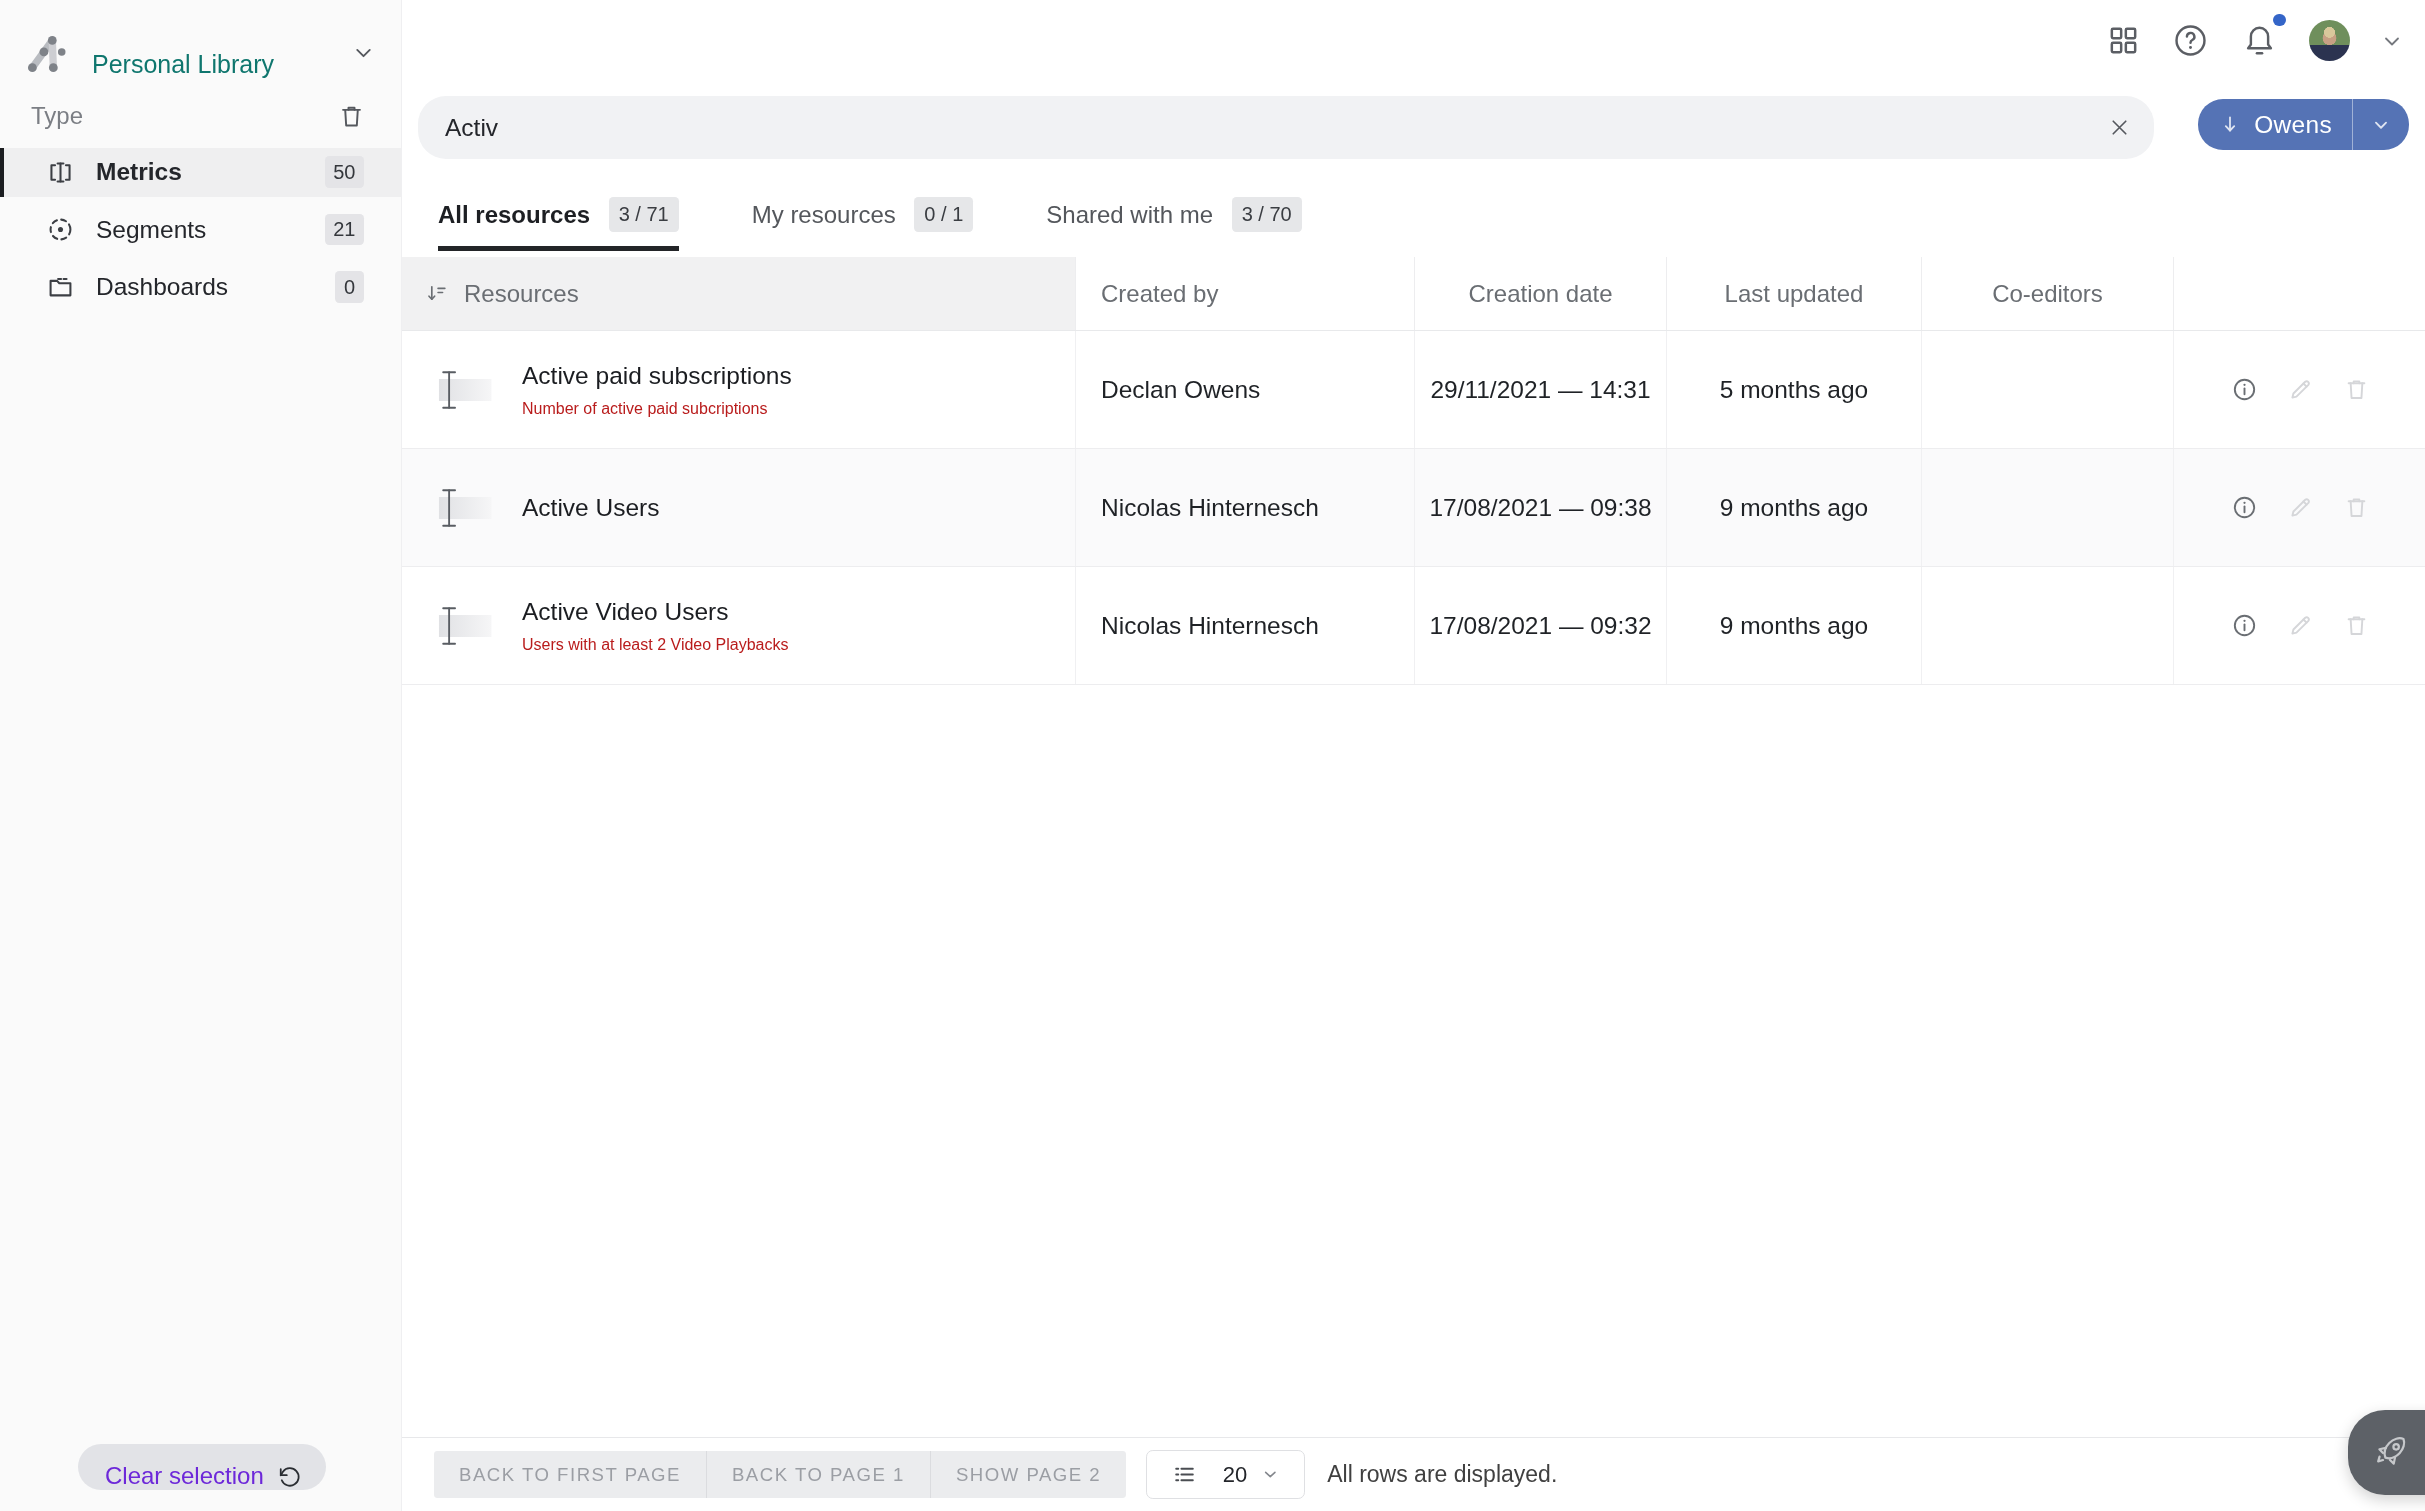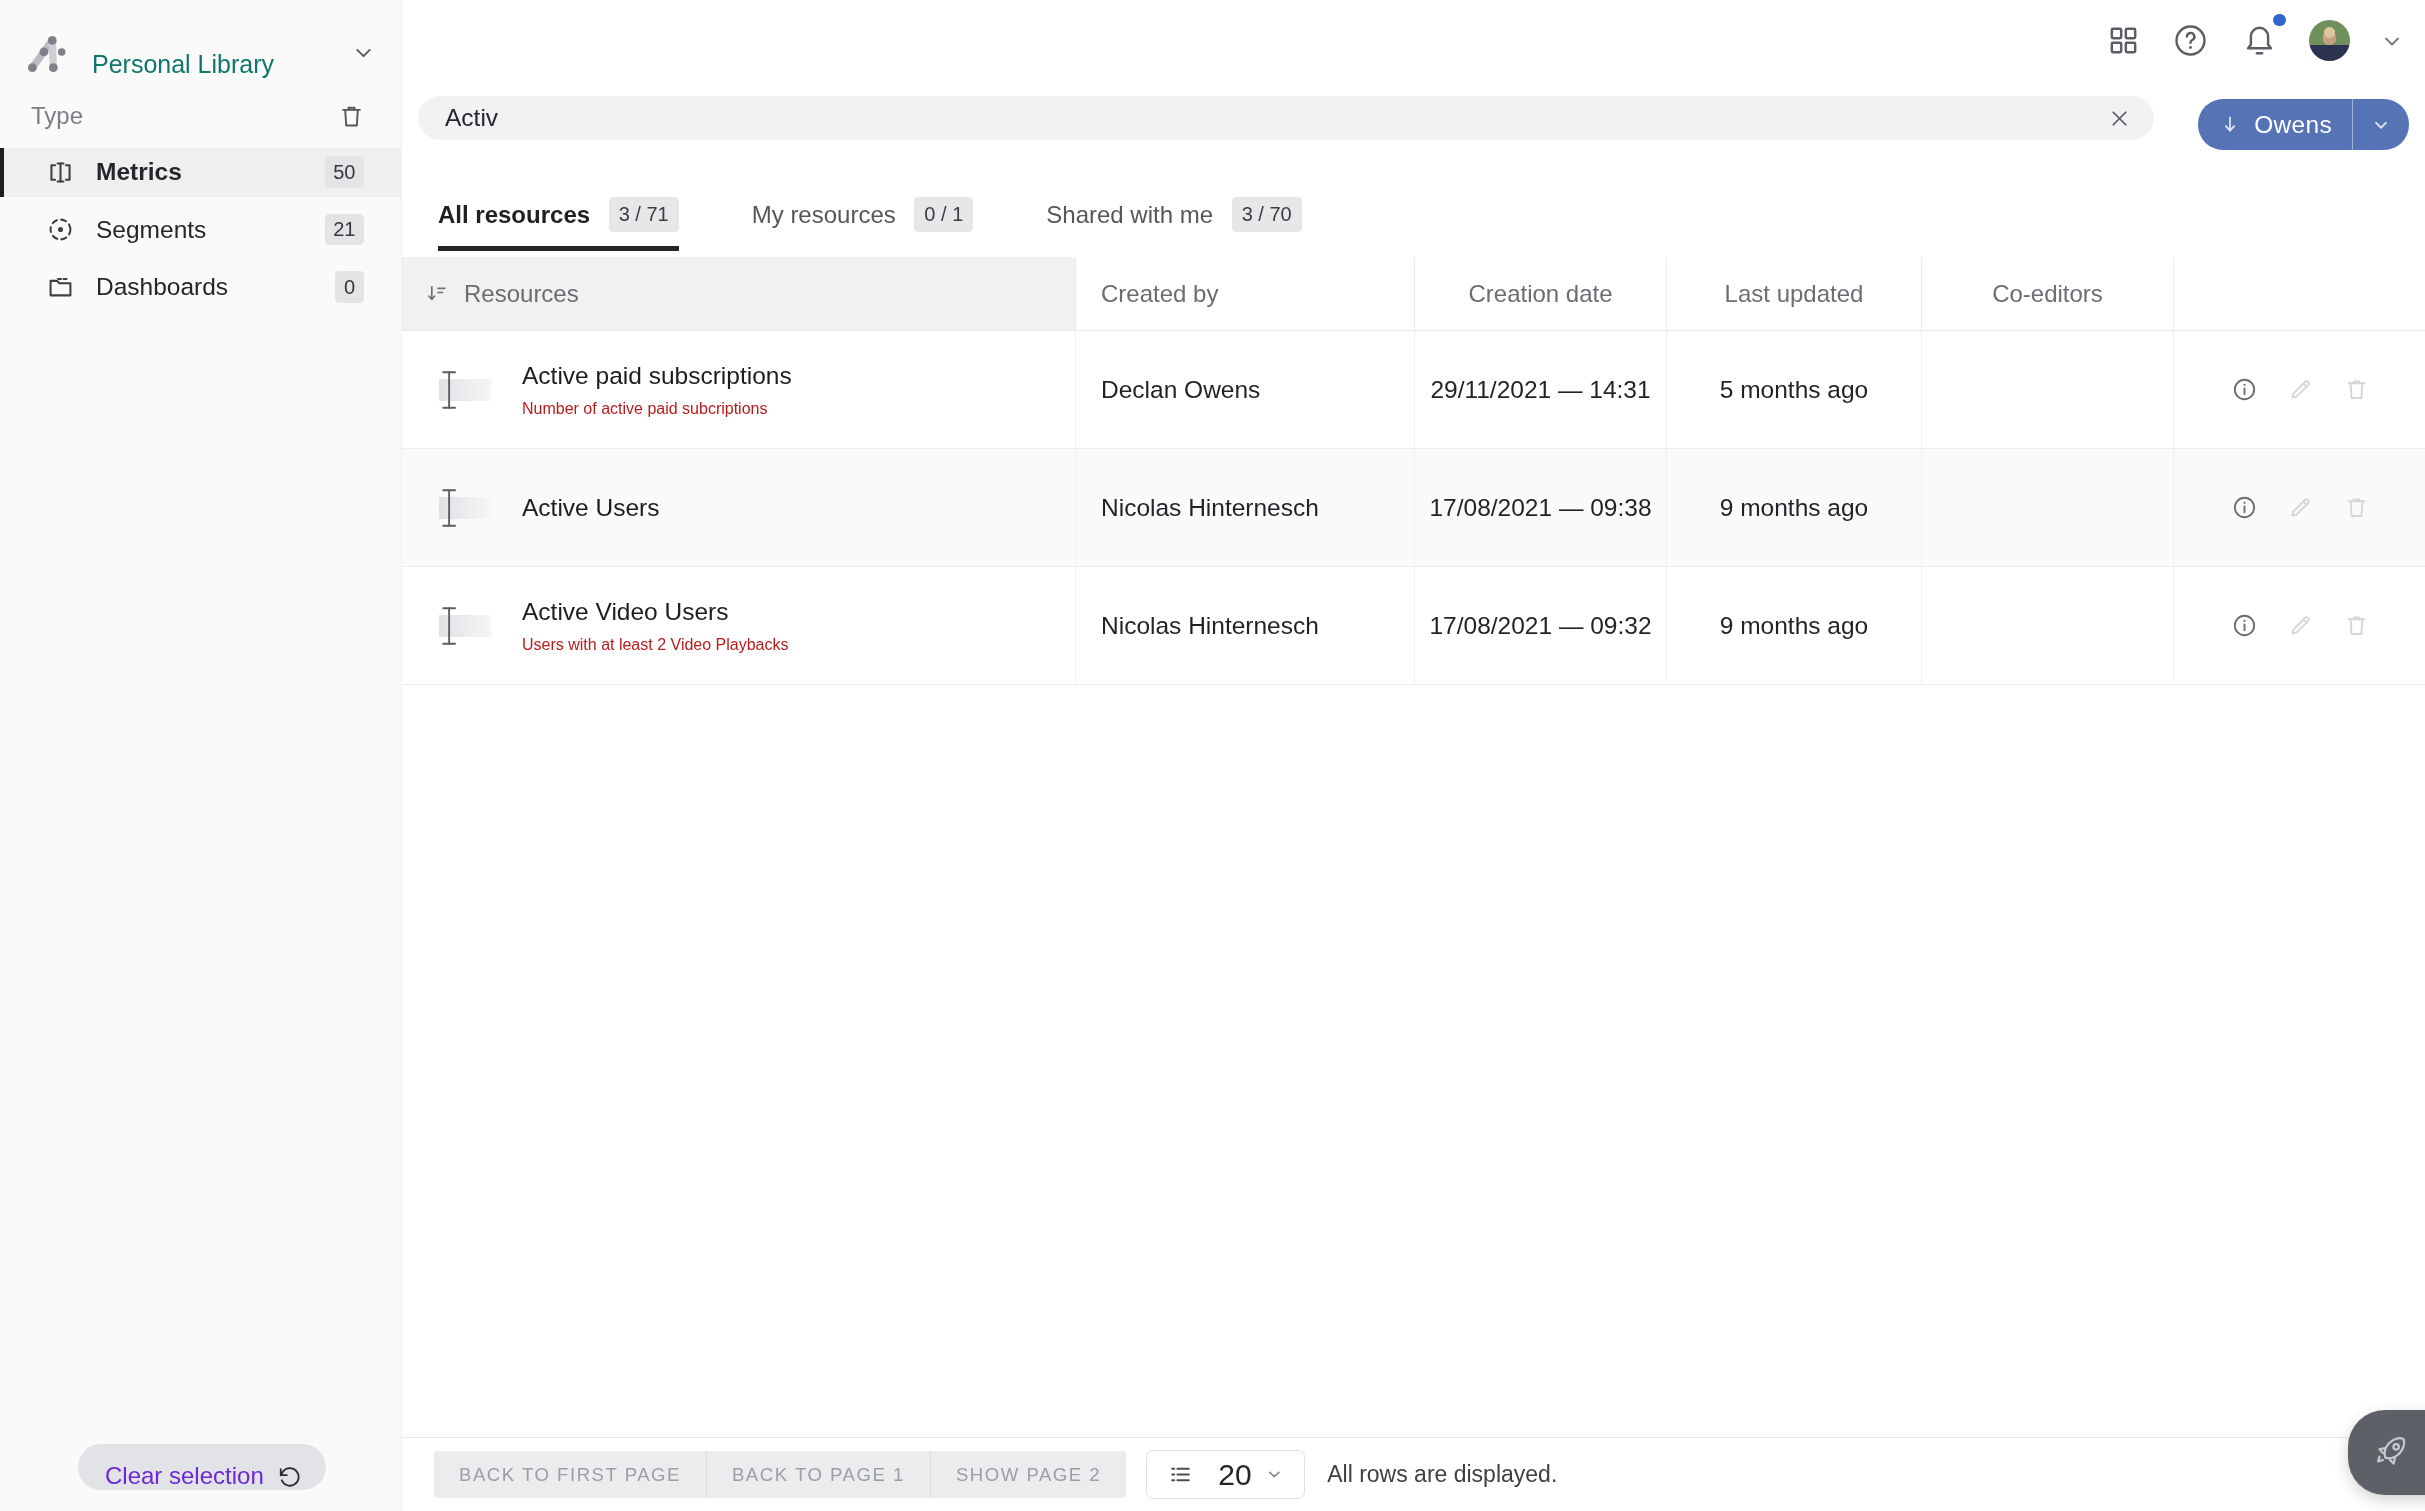--- a/index.html
+++ b/index.html
@@ -69,21 +69,21 @@
     width:41px; height:41px; border-radius:50%; cursor:pointer; overflow:hidden;
     background:
       radial-gradient(circle at 50% 30%, #d9c89b 0 15%, rgba(0,0,0,0) 16%),
       radial-gradient(circle at 50% 44%, #c7a084 0 22%, rgba(0,0,0,0) 23%),
       linear-gradient(to bottom, #6f8f5c 0 62%, #2b3350 62% 100%);
   }
   .account-chevron { color:#75787e; cursor:pointer; }
 
   
   .search-field {
-    position:absolute; left:418px; top:96px; width:1736px; height:44px;
+    position:absolute; left:418px; top:96px; width:1736px; height:63px;
     background:#f1f2f4; border-radius:28px; display:flex; align-items:center;
   }
   .search-input {
     flex:1; border:none; outline:none; background:transparent;
     font-family:inherit; font-size:24.5px; color:#24262b; padding:0 17px 0 27px; height:100%;
   }
   .search-clear { color:#55585e; cursor:pointer; margin-right:22px; flex:0 0 auto; }
 
   .export-btn {
     position:absolute; left:2198px; top:99px; width:211px; height:51px;
@@ -167,21 +167,21 @@
     font-family:inherit; font-size:18.6px; letter-spacing:1.5px; color:#9b9ea4;
     padding:0 25px; white-space:nowrap;
   }
   .page-btn + .page-btn { border-left:0.8px solid #dbdcdf; }
   .pagesize {
     margin-left:20px; width:159px; height:49px; background:#ffffff;
     border:0.8px solid #dfe0e3; border-radius:6.8px; cursor:pointer;
     display:flex; align-items:center; justify-content:center; gap:13.5px;
   }
   .pagesize .list-icon { color:#4a4d52; }
-  .pagesize .ps-value { font-size:30px; color:#23252a;margin-left:12px; }
+  .pagesize .ps-value { font-size:22px; color:#23252a;margin-left:12px; }
   .pagesize .ps-chevron { color:#84878d; }
   .rows-status { margin-left:22px; font-size:23px; color:#404040; }
 
   
   .fab {
     position:absolute; left:2348px; top:1410px; width:127px; height:85px;
     background:#5d6167; border:none; border-radius:37px; cursor:pointer;
     display:flex; align-items:center; padding-left:22px;
     box-shadow:0 5px 15px rgba(0,0,0,0.18);
   }

